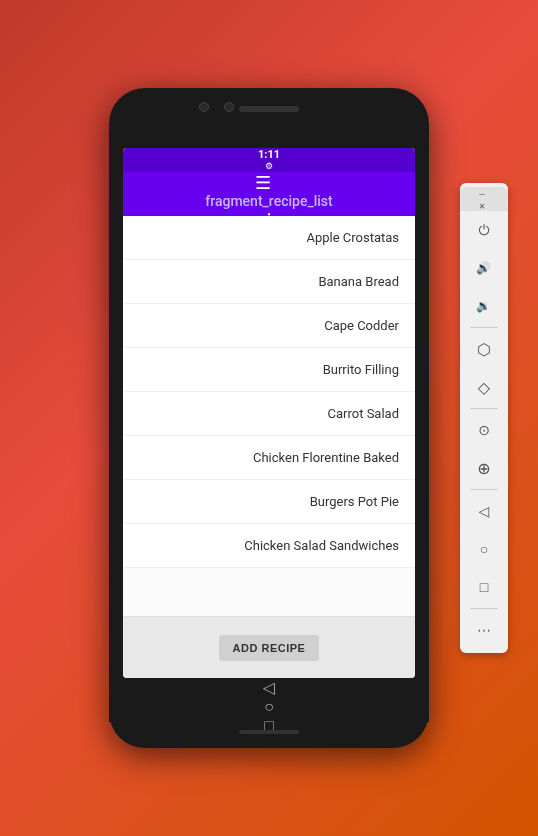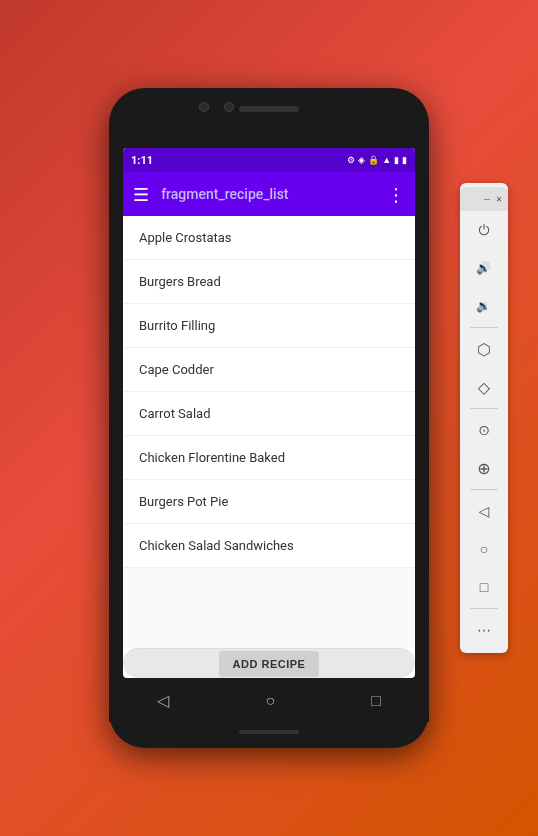--- a/index.html
+++ b/index.html
@@ -1,15 +1,15 @@
 <!DOCTYPE html>
 <html><head>
   <meta charset="utf-8">
   <style>
-    * { box-sizing: border-box; margin: 0; padding: 0; }
+    * { box-sizing: border-box; margin: 0; padding: 0; flex-direction: column; }
     body {
       width: 538px;
       height: 836px;
       background: linear-gradient(135deg, #c0392b 0%, #e74c3c 40%, #d35400 100%);
       display: flex;
       align-items: center;
       justify-content: center;
       font-family: 'Roboto', Arial, sans-serif;
       position: relative;
       overflow: hidden;
@@ -131,32 +131,32 @@
       background: #fafafa;
     }
 
     .recipe-item {
       padding: 14px 16px;
       border-bottom: 1px solid #f0f0f0;
       font-size: 13px;
       color: #333;
       background: white;
       cursor: pointer;
+      text-align: right;
     }
 
     
     .bottom-buttons {
-      height: 30px;
+      height: 62px;
       background: #e8e8e8;
       display: flex;
       align-items: center;
       justify-content: space-around;
       flex-shrink: 0;
       border-top: 1px solid #ddd;
-      border-radius: 18px;
     }
 
     .btn {
       background: #d0d0d0;
       border: none;
       border-radius: 3px;
       padding: 7px 14px;
       font-size: 11px;
       font-weight: 600;
       color: #333;
@@ -271,23 +271,23 @@
     </div>
 
     <div class="toolbar">
       <span class="toolbar-menu-icon">☰</span>
       <span class="toolbar-title">fragment_recipe_list</span>
       <span class="toolbar-more-icon">⋮</span>
     </div>
 
     <div class="recipe-list">
       <div class="recipe-item">Apple Crostatas</div>
-      <div class="recipe-item">Burgers Bread</div>
+      <div class="recipe-item">Banana Bread</div>
+      <div class="recipe-item">Cape Codder</div>
       <div class="recipe-item">Burrito Filling</div>
-      <div class="recipe-item">Cape Codder</div>
       <div class="recipe-item">Carrot Salad</div>
       <div class="recipe-item">Chicken Florentine Baked</div>
       <div class="recipe-item">Burgers Pot Pie</div>
       <div class="recipe-item">Chicken Salad Sandwiches</div>
 
     </div>
 
     <div class="bottom-buttons">
       <button class="btn">ADD RECIPE</button>
     </div>

